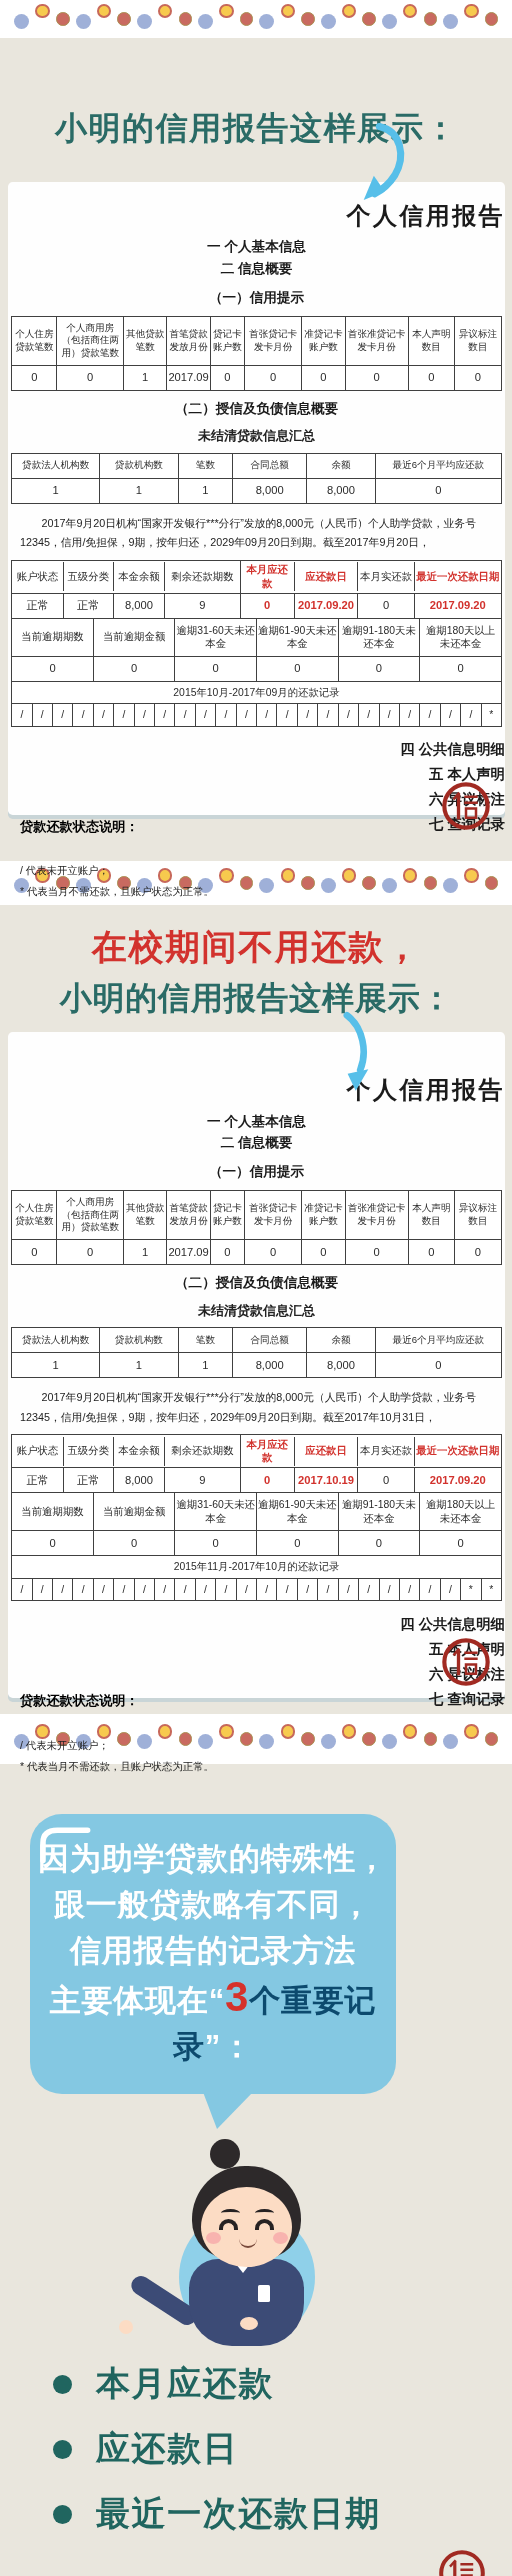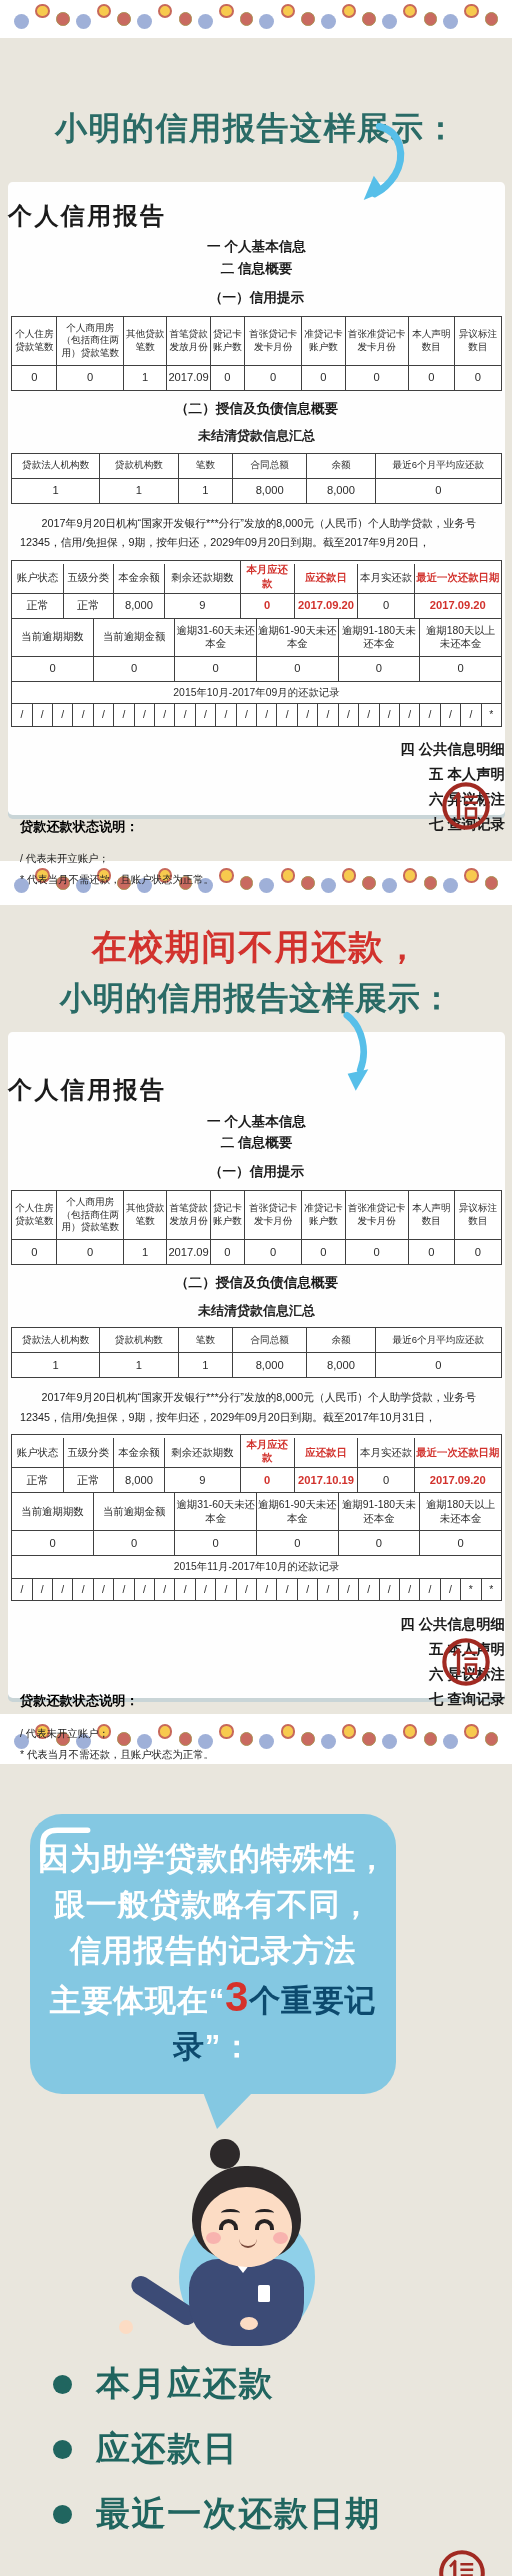--- a/index.html
+++ b/index.html
@@ -27,30 +27,30 @@
   #sec2 .t-teal{text-align:center;font-size:32px;font-weight:700;color:#2a6b66;letter-spacing:0.8px;margin-top:6.4px}
   .arrow{position:absolute;z-index:6}
   .a1{left:359px;top:83px;width:50px;height:83px}
   .a2{left:338px;top:103px;width:34px;height:87px}
 
   
   .card{position:relative;margin:0 8px;background:#fefefe;border-radius:4.8px;
         box-shadow:0 4px 0 rgba(170,196,210,.5)}
   .card1{height:633px}
   .card2{height:666px}
-  .report-title{padding-top:17.6px;font-size:24px;font-weight:700;text-align:left;color:#1b1b1b;letter-spacing:2.4px}
+  .report-title{padding-top:17.6px;font-size:24px;font-weight:700;text-align:right;color:#1b1b1b;letter-spacing:2.4px}
   .card2 .report-title{padding-top:42px}
   .toc .line,.sub-heading{font-size:13.6px;font-weight:700;text-align:center;line-height:21.6px;color:#1b1b1b}
   .toc{margin-top:4.8px}
   .sub-heading{margin-top:7.2px}
   .sub-heading2{font-size:13px;font-weight:700;text-align:center;margin-top:8px;color:#222}
   .para{margin:10.4px 12px 0;font-size:10.8px;line-height:1.8;color:#222;text-indent:2em}
 
   .tbl{margin:7.2px 3.2px 0;border:1.6px solid #404040;background:#fff}
-  .trow{display:flex;align-items:flex-end}
+  .trow{display:flex;align-items:center}
   .trow + .trow{border-top:1.6px solid #404040}
   .trow .cell{flex:1 1 0;display:flex;align-items:center;justify-content:center;text-align:center;
       padding:2.4px 0.8px;border-left:1.6px solid #404040;font-size:9.6px;line-height:1.3;color:#2b2b2b;min-height:24px}
   .trow .cell:first-child{border-left:0}
   .vals .cell{font-size:11.2px}
   .hA .cell{min-height:48px}
   .hC .cell{min-height:29px;font-size:10.4px}
   .hD .cell{min-height:37px;font-size:10.4px}
   .rec .cell{min-height:21.6px;font-size:10.4px}
   .slash .cell{min-height:21.6px;font-size:10.4px}
@@ -65,21 +65,21 @@
   .cB .cell:nth-child(3){flex-grow:11}.cB .cell:nth-child(4){flex-grow:15}
   .cB .cell:nth-child(5){flex-grow:14}.cB .cell:nth-child(6){flex-grow:26}
   .cC .cell:nth-child(1){flex-grow:10.5}.cC .cell:nth-child(2){flex-grow:10}
   .cC .cell:nth-child(3){flex-grow:10.5}.cC .cell:nth-child(4){flex-grow:15.5}
   .cC .cell:nth-child(5){flex-grow:11}.cC .cell:nth-child(6){flex-grow:13}
   .cC .cell:nth-child(7){flex-grow:11.5}.cC .cell:nth-child(8){flex-grow:18}
 
   .secs{position:relative;margin-top:10.4px}
   .secs .line{font-size:14.4px;font-weight:700;text-align:right;line-height:25px;color:#1b1b1b}
   .note-title{position:absolute;left:12px;bottom:1.6px;font-size:13.2px;font-weight:700;color:#000000}
-  .notes{margin:11px 12px 0}
+  .notes{margin:23px 12px 0}
   .notes .line{font-size:10.4px;line-height:21px;color:#222;text-align:left;font-weight:400}
   .seal{position:absolute;width:50px;height:50px}
   .card1 .seal{right:14.4px;bottom:-16px}
   .card2 .seal{right:14.4px;bottom:11.2px}
 
   
   #sec3{position:relative;height:811px}
   .bubble{position:relative;margin:50px 0 0 30px;width:366px;background:#84c8e2;
           border-radius:32px;padding:22.4px 4.8px 24px;text-align:center}
   .bline{color:#fff;font-size:31px;font-weight:700;line-height:46px;letter-spacing:0.8px}

